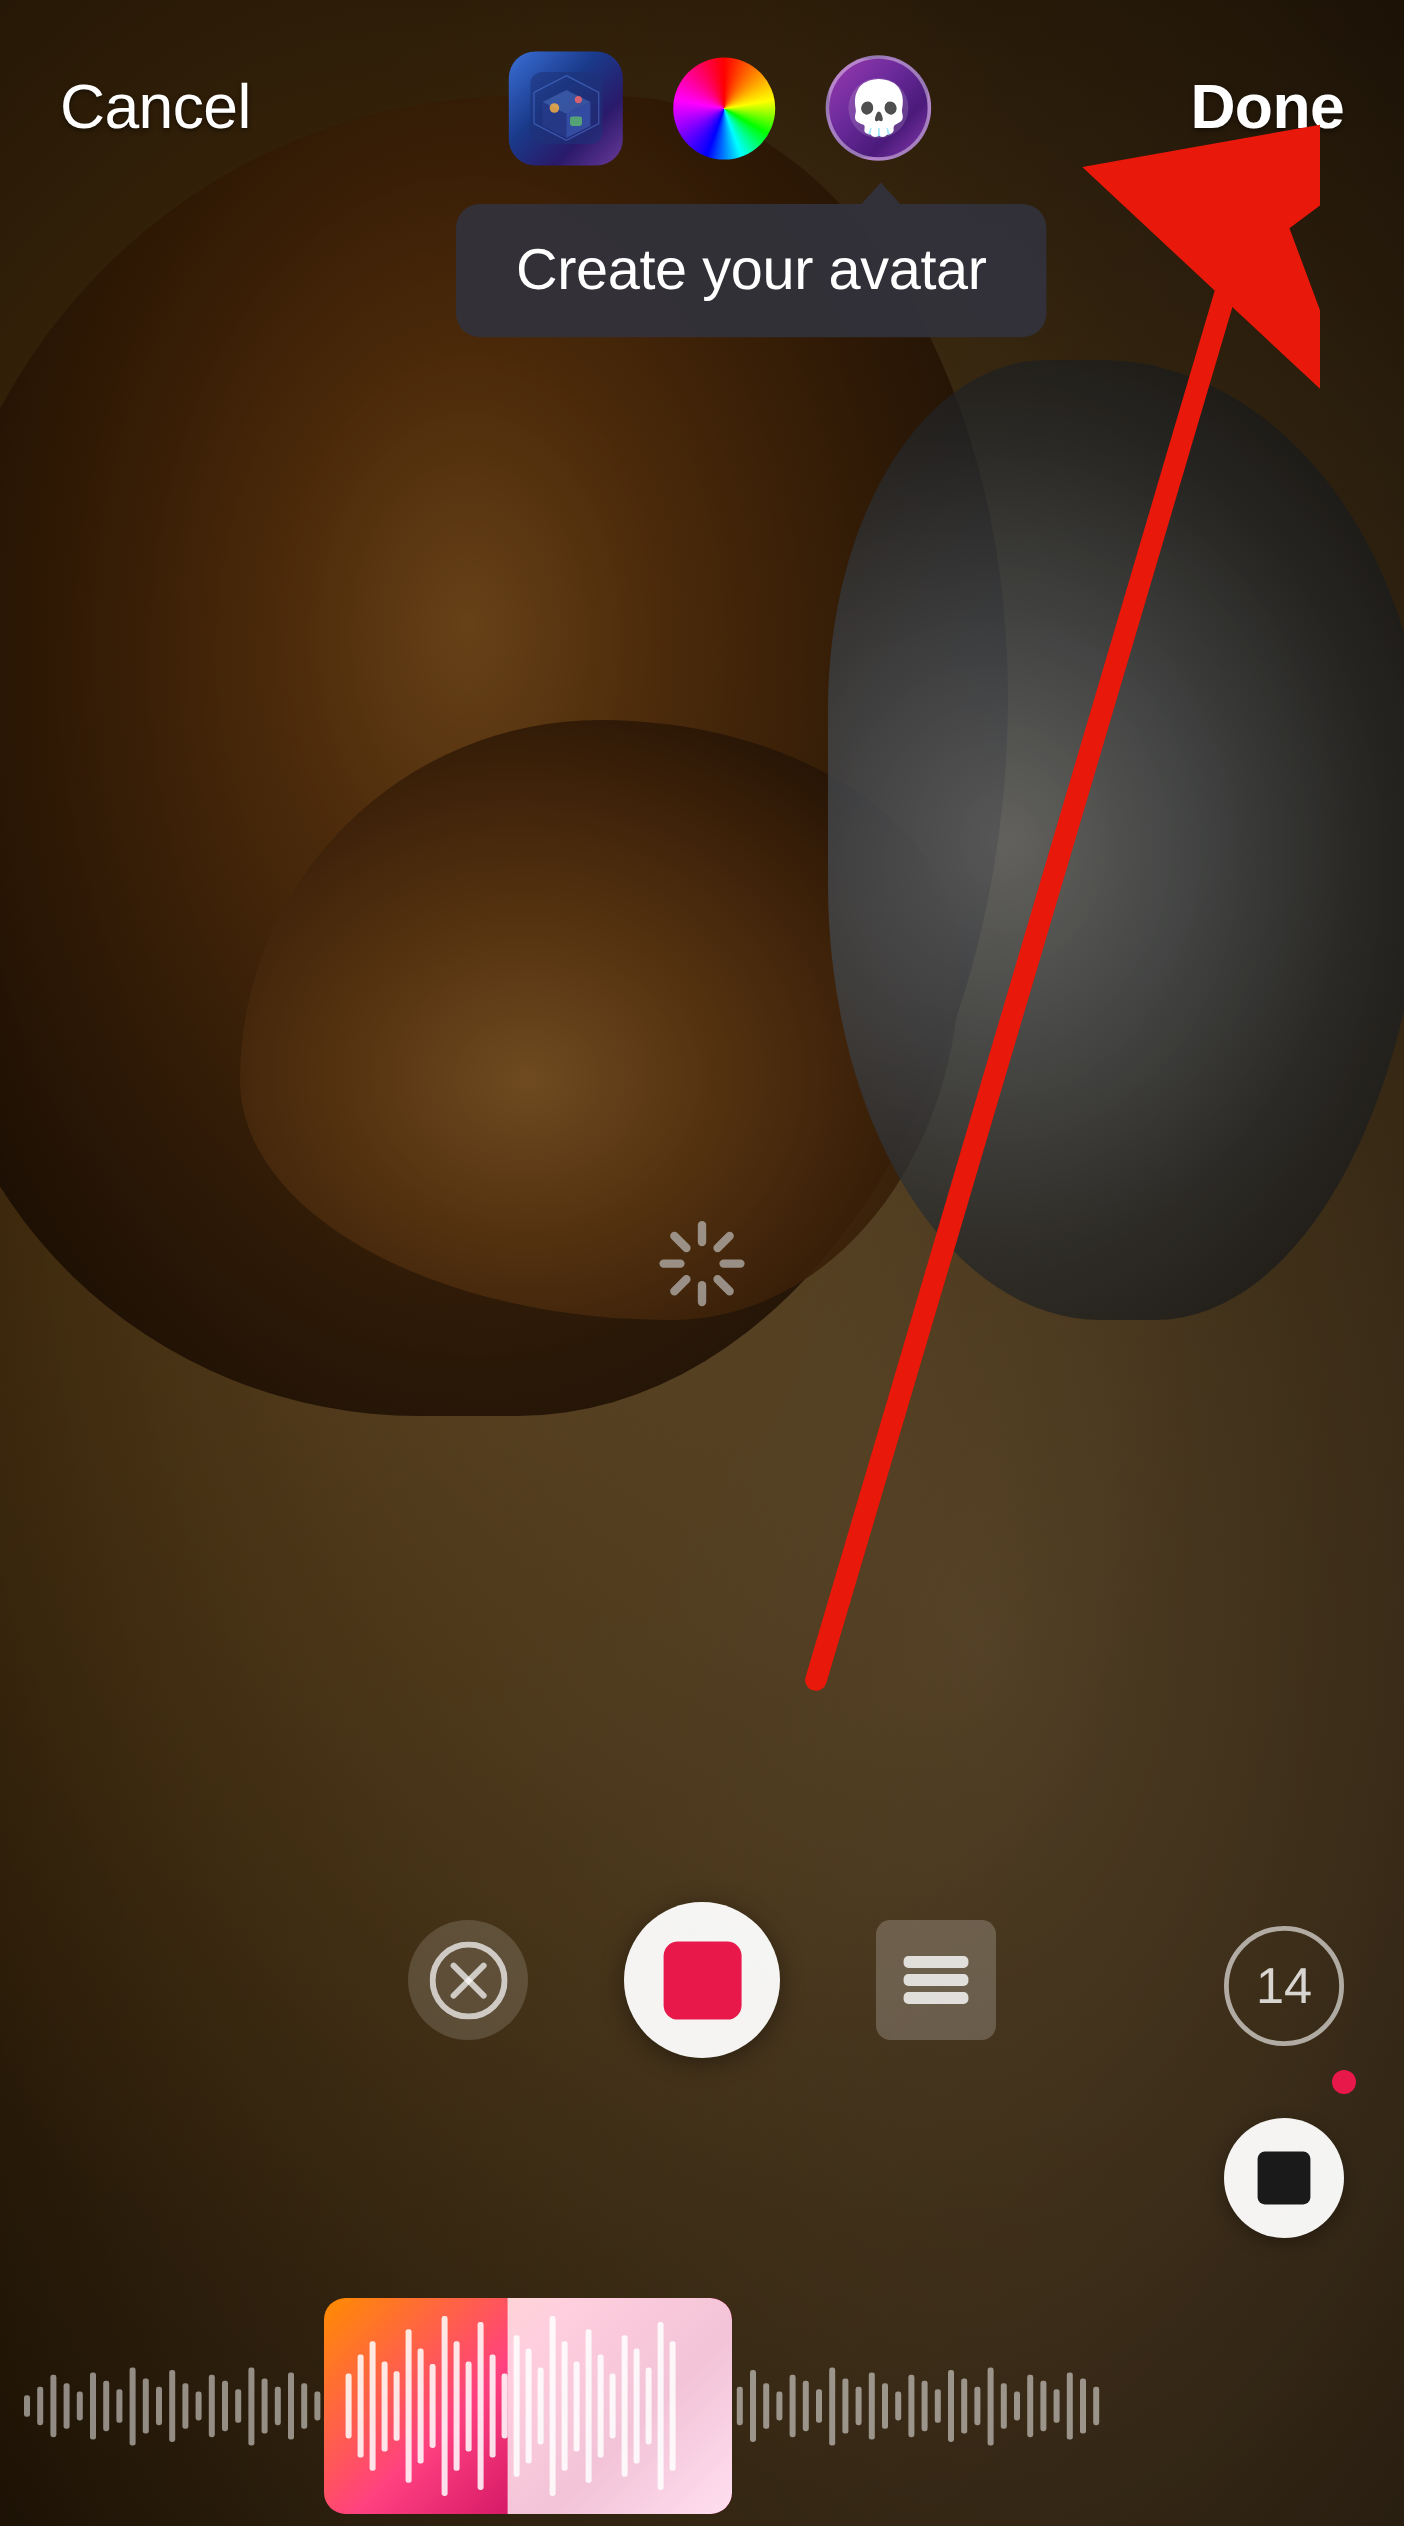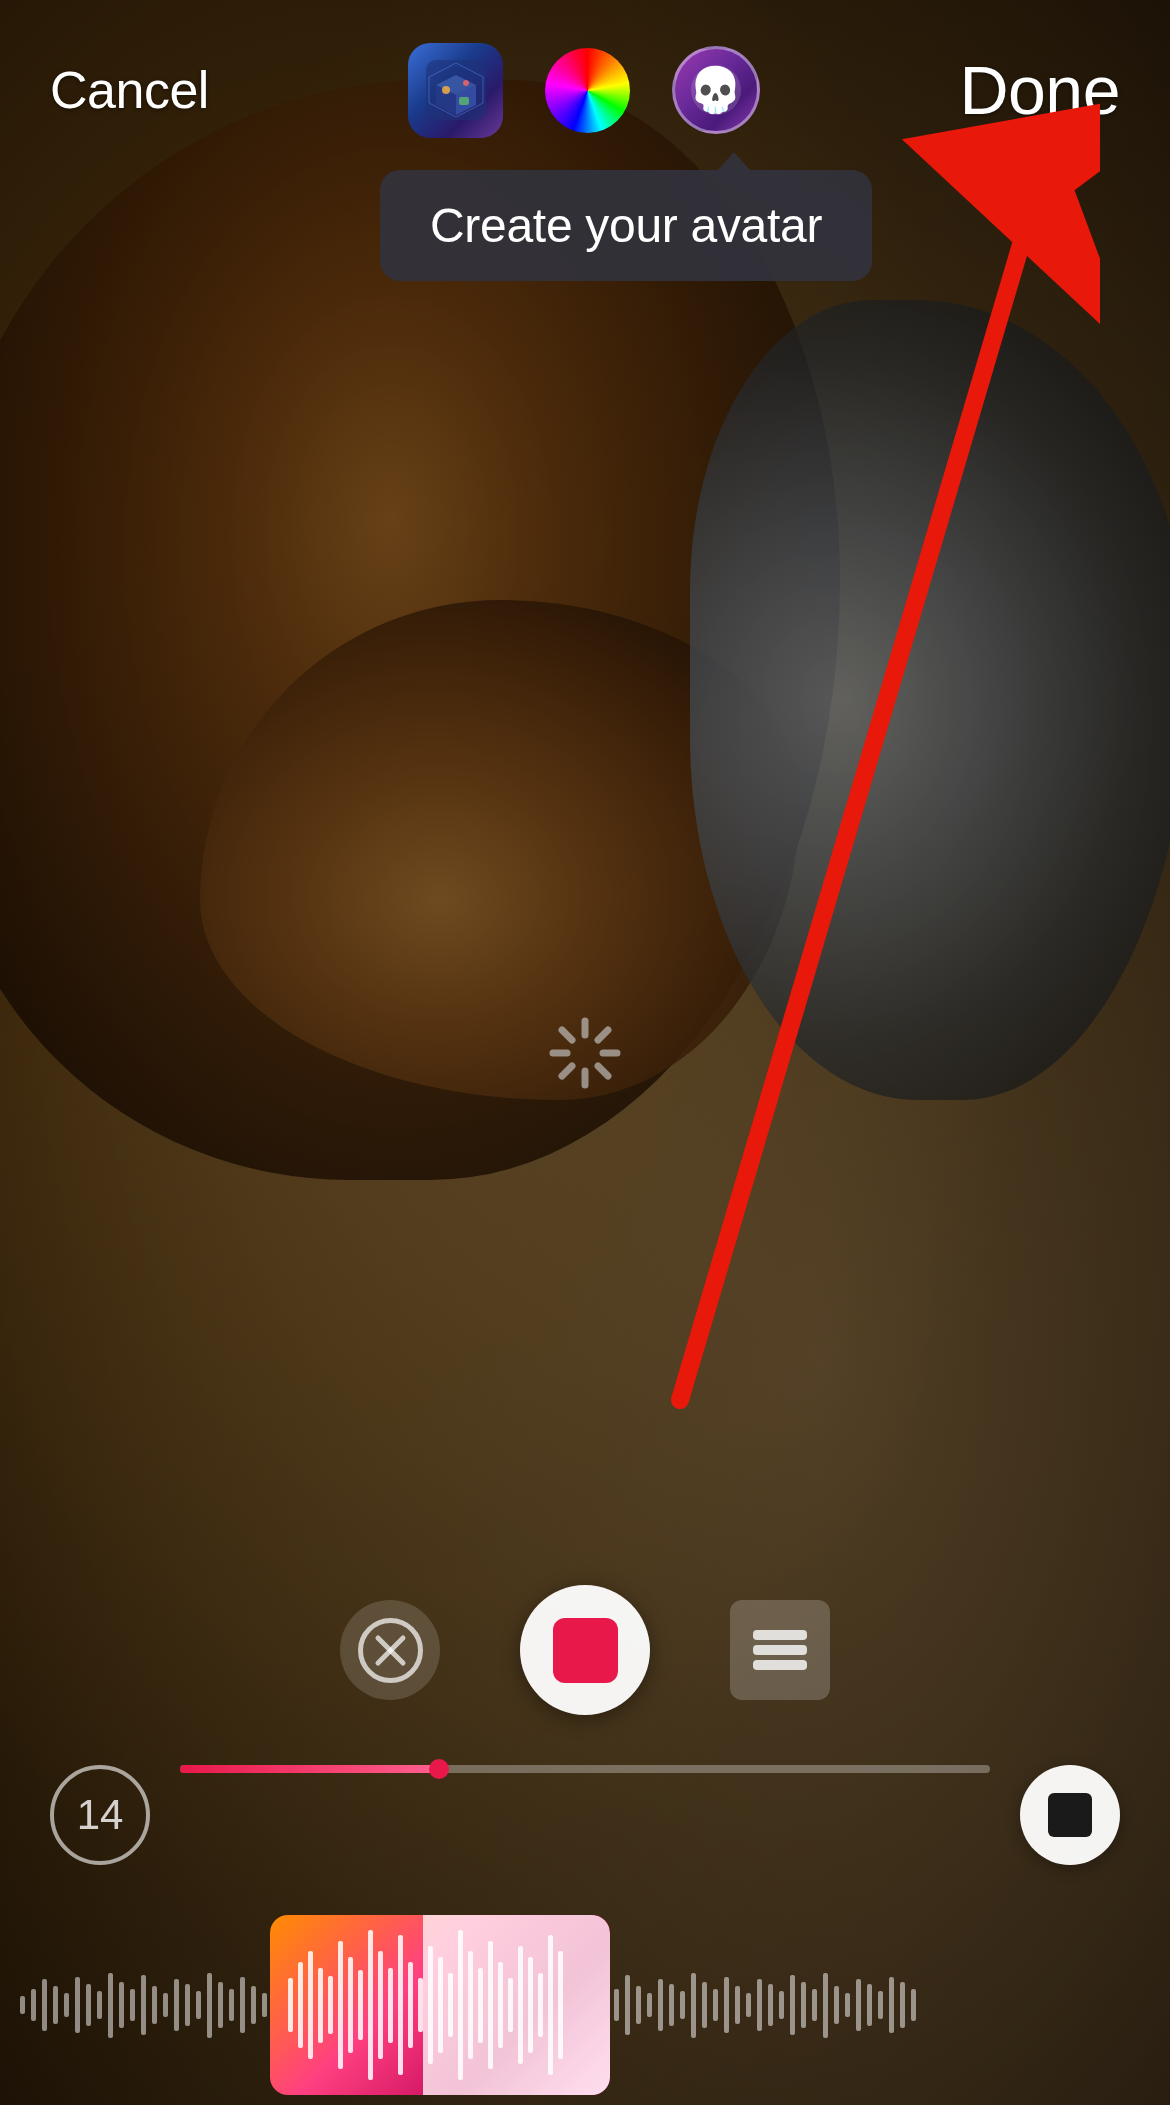--- a/index.html
+++ b/index.html
@@ -161,22 +161,22 @@
       background: rgba(255,255,255,0.15);
     }
 
     .avatar-skull {
       font-size: 44px;
       filter: brightness(1.2);
     }
 
     .done-btn {
       color: #fff;
-      font-size: 68px;
-      font-weight: 400;
+      font-size: 52px;
+      font-weight: 700;
       letter-spacing: -0.5px;
       cursor: pointer;
       background: none;
       border: none;
       text-shadow: 0 1px 4px rgba(0,0,0,0.5);
     }
 
     
     .tooltip {
       position: absolute;
@@ -311,23 +311,24 @@
       gap: 8px;
     }
 
     
     .progress-area {
       position: absolute;
       bottom: 240px;
       left: 0;
       right: 0;
       display: flex;
-      align-items: flex-start;
+      align-items: flex-end;
       padding: 0 50px;
       gap: 30px;
+      flex-direction: column;
     }
 
     .clip-count {
       width: 100px;
       height: 100px;
       border-radius: 50%;
       border: 4px solid rgba(255,255,255,0.6);
       display: flex;
       align-items: center;
       justify-content: center;

